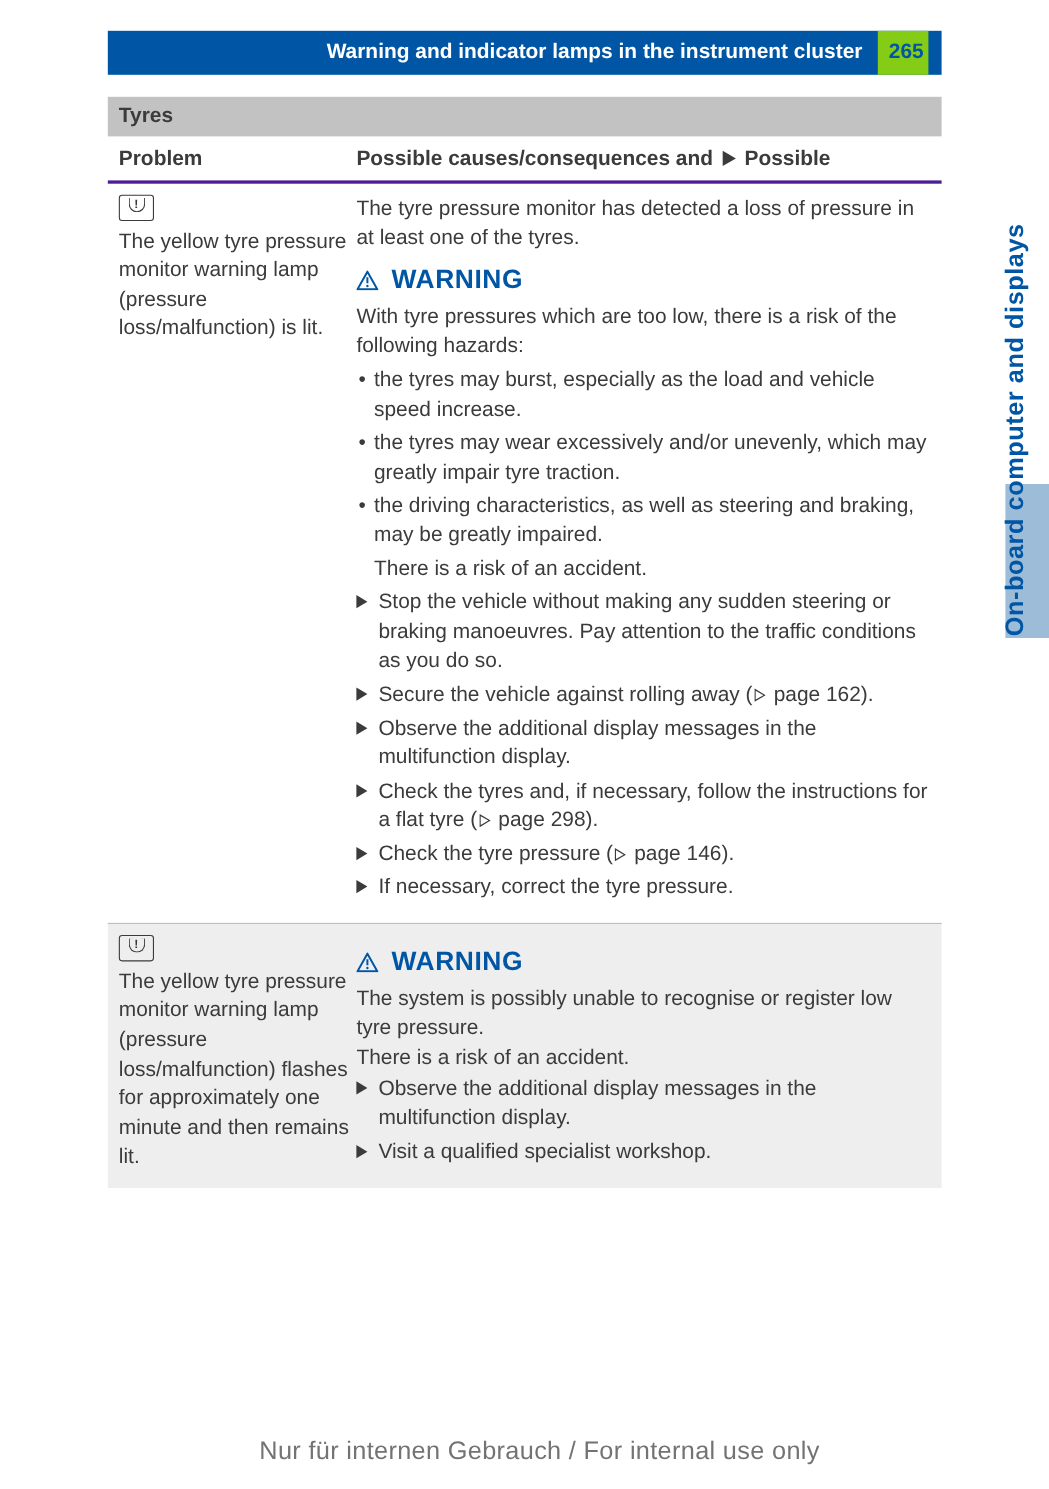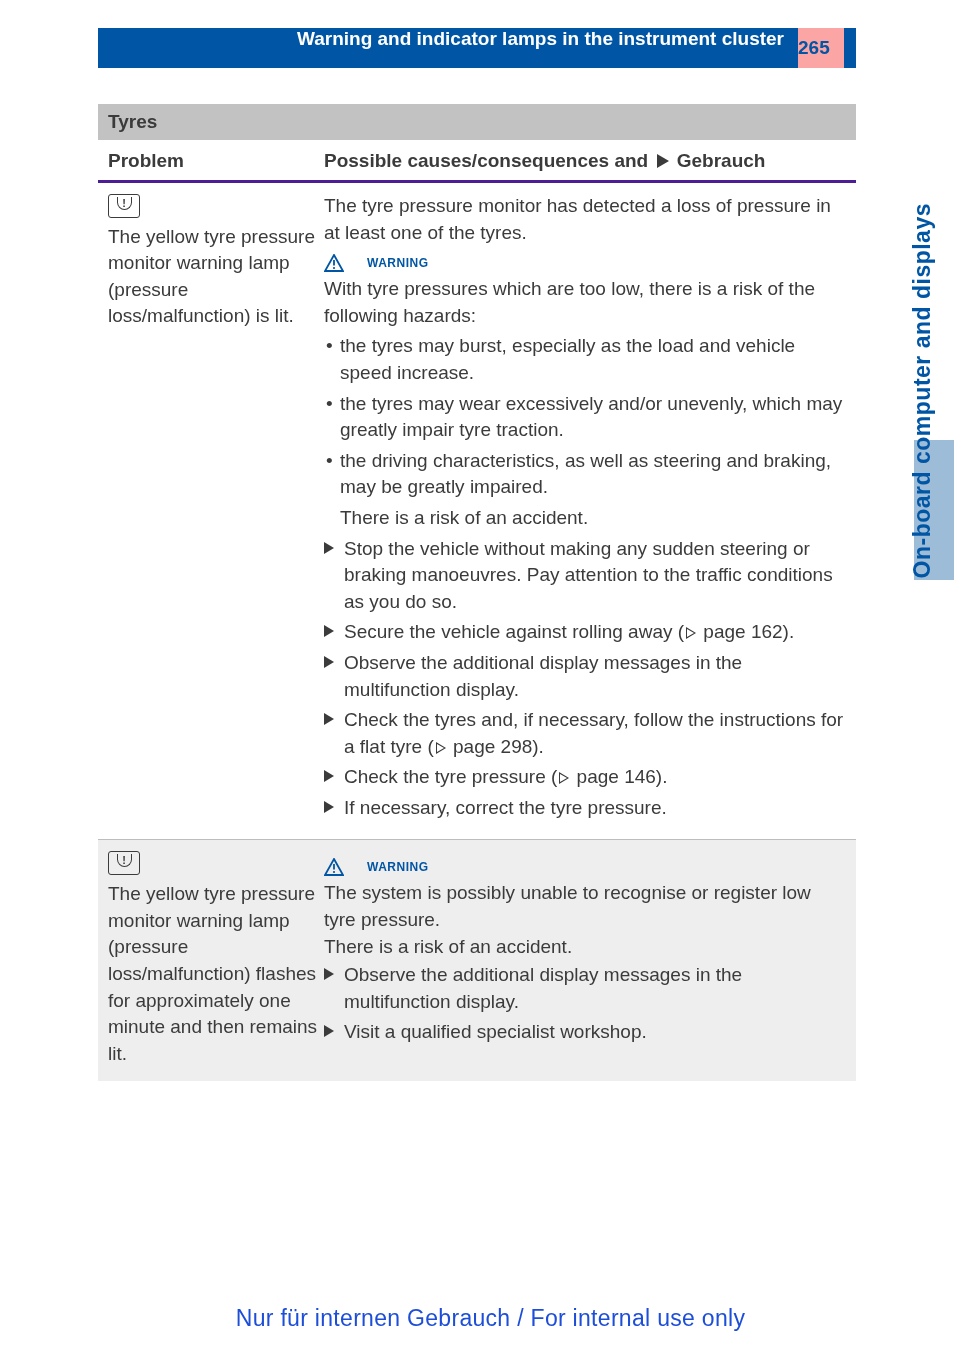--- a/index.html
+++ b/index.html
@@ -12,37 +12,37 @@
     color: #3b3b3b;
   }
   .page {
     padding: 28px 0 0 98px;
     width: 856px;
   }
   .header-bar {
     background: #0056a4;
     color: #fff;
     display: flex;
-    align-items: flex-start;
+    align-items: center;
     justify-content: flex-end;
     height: 40px;
     padding-right: 12px;
-    margin-bottom: 36px;
+    margin-bottom: 20px;
   }
   .header-title {
     font-size: 19px;
     font-weight: bold;
     margin-right: 14px;
   }
   .header-page {
-    background: #fca5a5;
+    background: #84cc16;
     color: #0056a4;
     font-weight: bold;
     font-size: 19px;
-    padding: 0 0 0 0;
+    padding: 0 0 0 10px;
     height: 100%;
     display: flex;
     align-items: center;
     width: 46px;
   }
   .side-tab {
     position: absolute;
     right: 10px;
     top: 108px;
     width: 44px;
@@ -162,26 +162,26 @@
     right: 0;
     top: 1px;
     text-align: center;
     font-size: 11px;
     font-weight: bold;
     color: #3b3b3b;
   }
   .warning-label {
     color: #0056a4;
     font-weight: bold;
-    font-size: 12px;
+    font-size: 24px;
     letter-spacing: 0.5px;
     margin: 8px 0 4px 0;
     display: flex;
     align-items: center;
-    gap: 23px;
+    gap: 12px;
     text-align: center;
   }
   .warn-triangle {
     width: 20px; height: 18px;
     position: relative;
     display: inline-block;
   }
   .warn-triangle svg { display: block; }
   .bullets { margin: 4px 0 4px 0; }
   .bullets li {
@@ -207,21 +207,21 @@
   .actions .aitem .tri {
     position: absolute;
     left: 0;
     top: 6px;
   }
   .footer {
     position: absolute;
     left: 0; right: 0;
     bottom: 22px;
     text-align: center;
-    color: #1d4ed8;
+    color: #737373;
     font-size: 23px;
     font-family: Arial, sans-serif;
     letter-spacing: 0.3px;
     margin-left: 27px;
   }
 </style>
 </head>
 <body>
 
 <div class="side-tab-bg"></div>
@@ -236,21 +236,21 @@
     <span class="header-page">265</span>
   </div>
 
   <div class="section-title-bar">Tyres</div>
 
   <div class="table-header">
     <div class="col-problem">Problem</div>
     <div class="col-solution">
       <span>Possible causes/consequences and</span>
       <span class="triangle-right"></span>
-      <span>Gebrauch</span>
+      <span>Possible</span>
     </div>
   </div>
 
   <div class="row">
     <div class="col-problem">
       <span class="icon-box"><span class="tpms-icon"></span></span>
       <div>The yellow tyre pressure monitor warning lamp (pressure loss/malfunction) is lit.</div>
     </div>
     <div class="col-solution">
       <div>The tyre pressure monitor has detected a loss of pressure in at least one of the tyres.</div>

